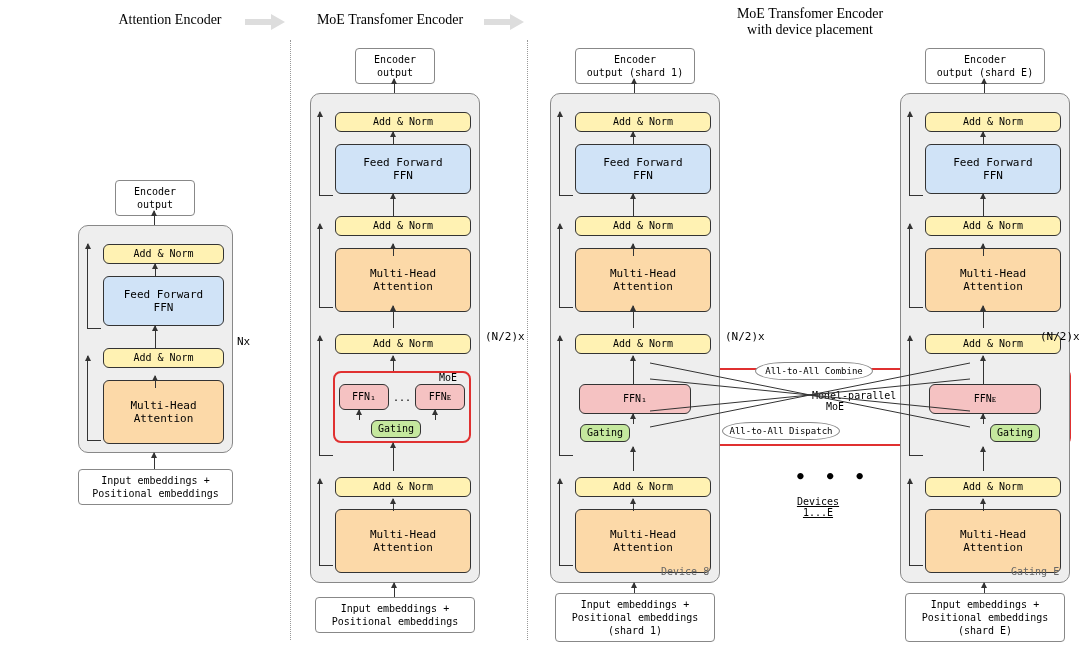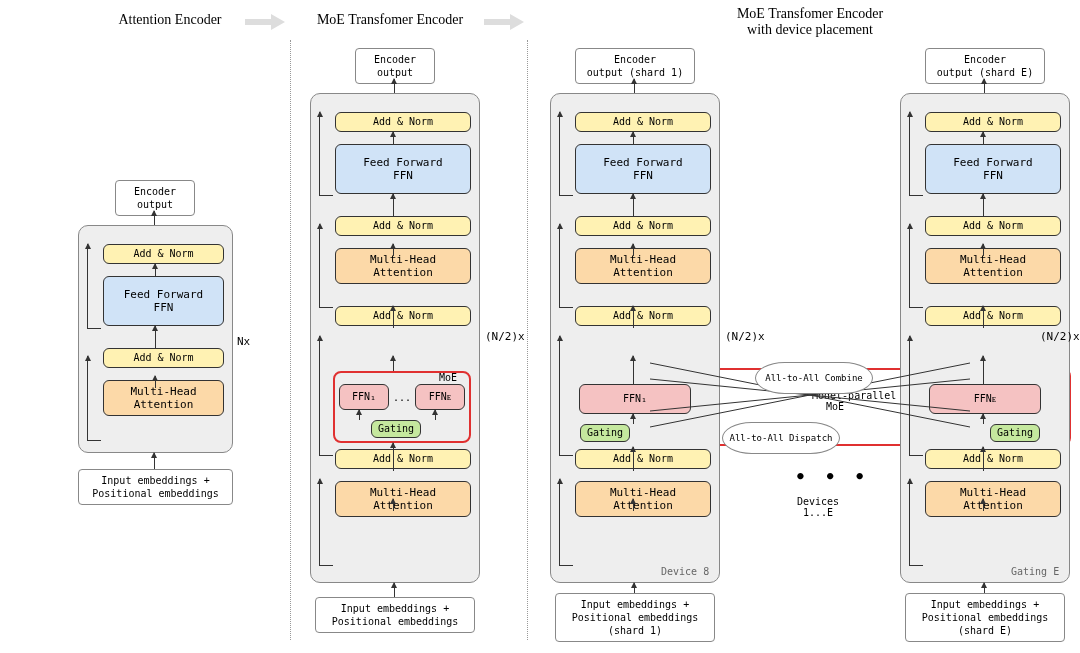--- a/index.html
+++ b/index.html
@@ -10,35 +10,35 @@
 .arrow-right-big::before { content:''; position:absolute; left:0; top:5px; width:26px; height:6px; background:#ddd; }
 .arrow-right-big::after { content:''; position:absolute; left:26px; top:0; border-left:14px solid #ddd; border-top:8px solid transparent; border-bottom:8px solid transparent; }
 
 .dotted-v { position:absolute; border-left:1px dotted #999; top:40px; height:600px; }
 
 .encoder { position:absolute; background:#eee; border:1px solid #888; border-radius:10px; padding:8px 8px 8px 24px; }
 
 .block { border:1px solid #333; border-radius:6px; text-align:center; display:flex; align-items:center; justify-content:center; line-height:1.2; }
 .addnorm { background:#fff2b3; height:20px; font-size:10px; }
 .ffn { background:#d0e3f7; height:50px; font-size:11px; }
-.mha { background:#fcd9a8; height:36px; font-size:11px; }
+.mha { background:#fcd9a8; height:64px; font-size:11px; }
 .gating { background:#c5e89e; height:18px; font-size:10px; width:50px; margin:0 auto; }
 .expert { background:#f5c2c2; height:26px; font-size:10px; }
 
 .io-box { background:#fff; border:1px solid #888; border-radius:4px; text-align:center; font-size:10px; padding:4px 6px; position:absolute; line-height:1.3; }
 
 .moe-box { border:2px solid #e03030; border-radius:8px; position:absolute; }
 .moe-label { position:absolute; font-size:10px;padding-left:46px; }
 
 .nx-label { position:absolute; font-size:11px; }
 
-.oval { position:absolute; background:#fff; border:1px solid #888; border-radius:50%/100%; font-size:9px; display:flex; align-items:center; justify-content:center; padding:2px 6px; height:32px; }
+.oval { position:absolute; background:#fff; border:1px solid #888; border-radius:50%/100%; font-size:9px; display:flex; align-items:center; justify-content:center; padding:2px 6px; height:18px; }
 
 .dots3 { position:absolute; font-size:18px; letter-spacing:4px; font-weight:bold; }
-.dev-label { position:absolute; font-size:10px; text-align:center; }
+.dev-label { position:absolute; font-size:10px; text-align:center;text-decoration:underline; }
 
 .v-arrow { position:absolute; width:1px; background:#333; }
 .v-arrow::after { content:''; position:absolute; left:-3px; top:-1px; border-bottom:6px solid #333; border-left:3.5px solid transparent; border-right:3.5px solid transparent; }
 
 .res-path { position:absolute; border:1px solid #333; border-right:none; border-top:none; }
 .res-path::after { content:''; position:absolute; left:-3px; top:-1px; border-bottom:6px solid #333; border-left:3.5px solid transparent; border-right:3.5px solid transparent; }
 
 .dev-tag { position:absolute; font-size:10px; color:#666; }
 </style>
 </head>

